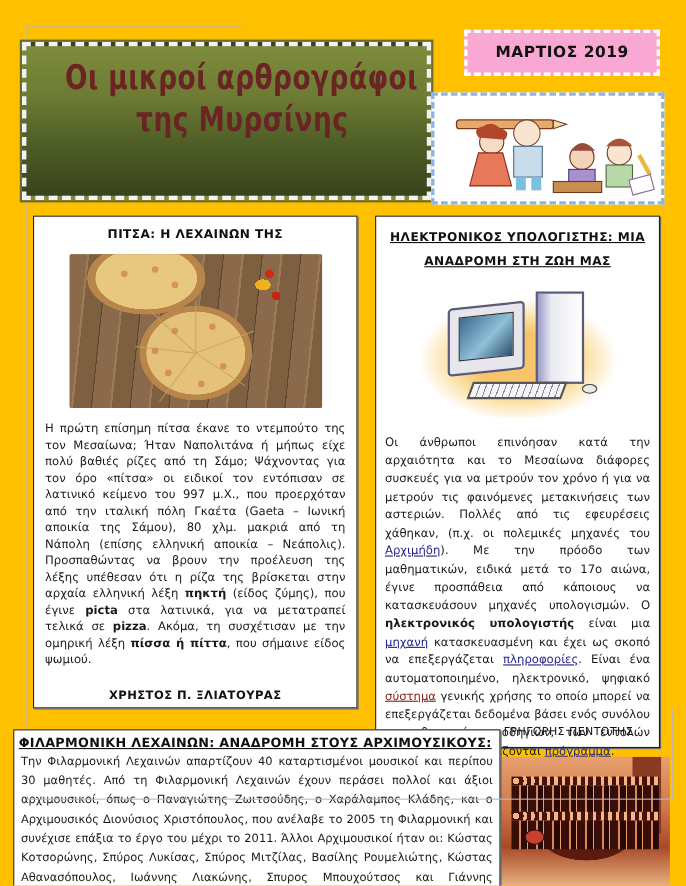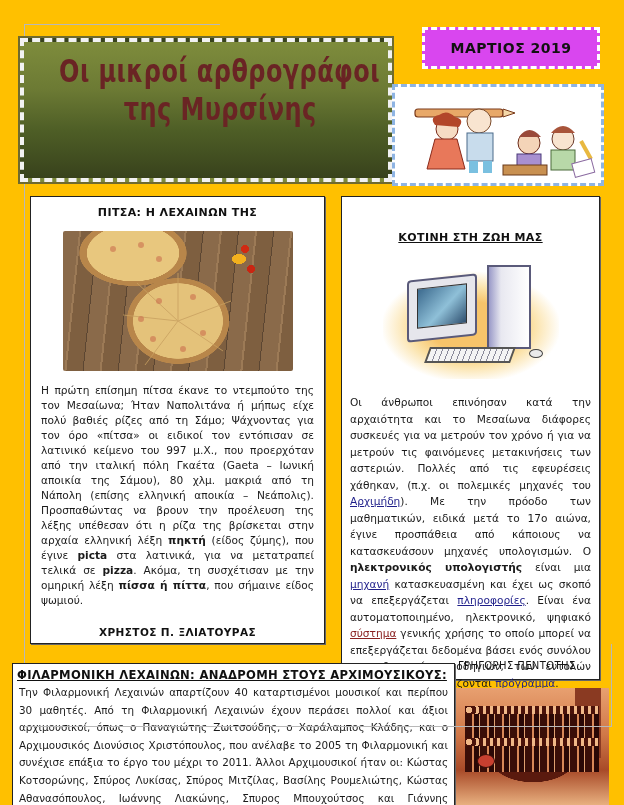--- a/index.html
+++ b/index.html
@@ -17,21 +17,21 @@
     padding-left: 28px;
   }
   .masthead-title {
     font-family: "DejaVu Sans", sans-serif; font-weight: bold; font-size: 31px;
     color: #6a2424; line-height: 38px; text-align: center; letter-spacing: 0.5px;
     transform: scaleX(0.86); white-space: nowrap; font-stretch: condensed;
   }
 
   .date-box {
     position: absolute; left: 422px; top: 27px; width: 178px; height: 42px;
-    background: #d946ef; border: 3px dashed #ffffff;
+    background: #f9a8d4; border: 3px dashed #ffffff;
     display: flex; align-items: center; justify-content: center;
   }
   .date-text { font-size: 14px; font-weight: bold; color: #111; letter-spacing: 0.5px; }
 
   .illus-box {
     position: absolute; left: 392px; top: 84px; width: 212px; height: 102px;
     background: #ffffff; border: 3px dashed #8eb4e3;
     overflow: hidden;
   }
 
@@ -174,22 +174,22 @@
     </svg>
   </div>
   <div class="body-text">
     <span>Η πρώτη επίσημη πίτσα έκανε το ντεμπούτο της τον Μεσαίωνα; Ήταν Ναπολιτάνα ή μήπως είχε πολύ βαθιές ρίζες από τη Σάμο; Ψάχνοντας για τον όρο «πίτσα» οι ειδικοί τον εντόπισαν σε λατινικό κείμενο του 997 μ.Χ., που προερχόταν από την ιταλική πόλη Γκαέτα (Gaeta – Ιωνική αποικία της Σάμου), 80 χλμ. μακριά από τη Νάπολη (επίσης ελληνική αποικία – Νεάπολις). Προσπαθώντας να βρουν την προέλευση της λέξης υπέθεσαν ότι η ρίζα της βρίσκεται στην αρχαία ελληνική λέξη </span><b>πηκτή</b><span> (είδος ζύμης), που έγινε </span><b>picta</b><span> στα λατινικά, για να μετατραπεί τελικά σε </span><b>pizza</b><span>. Ακόμα, τη συσχέτισαν με την ομηρική λέξη </span><b>πίσσα ή πίττα</b><span>, που σήμαινε είδος ψωμιού.</span>
   </div>
   <div class="byline">ΧΡΗΣΤΟΣ Π. ΞΛΙΑΤΟΥΡΑΣ</div>
 </div>
 
 <div class="article art-pc">
   <div class="art-title pc-title">
-    <br>
-    <span>ΚΟΤΙΝΗ ΣΤΗ ΖΩΗ ΜΑΣ</span>
+    <span>ΗΛΕΚΤΡΟΝΙΚΟΣ ΥΠΟΛΟΓΙΣΤΗΣ: ΜΙΑ</span><br>
+    <span>ΑΝΑΔΡΟΜΗ ΣΤΗ ΖΩΗ ΜΑΣ</span>
   </div>
   <div class="pc-img">
     <div class="pc-monitor">
         <div class="pc-screen"></div>
       </div>
     <div class="pc-tower"></div>
     <div class="pc-keyboard"></div>
     <div class="pc-mouse"></div>
   </div>
   <div class="body-text">

